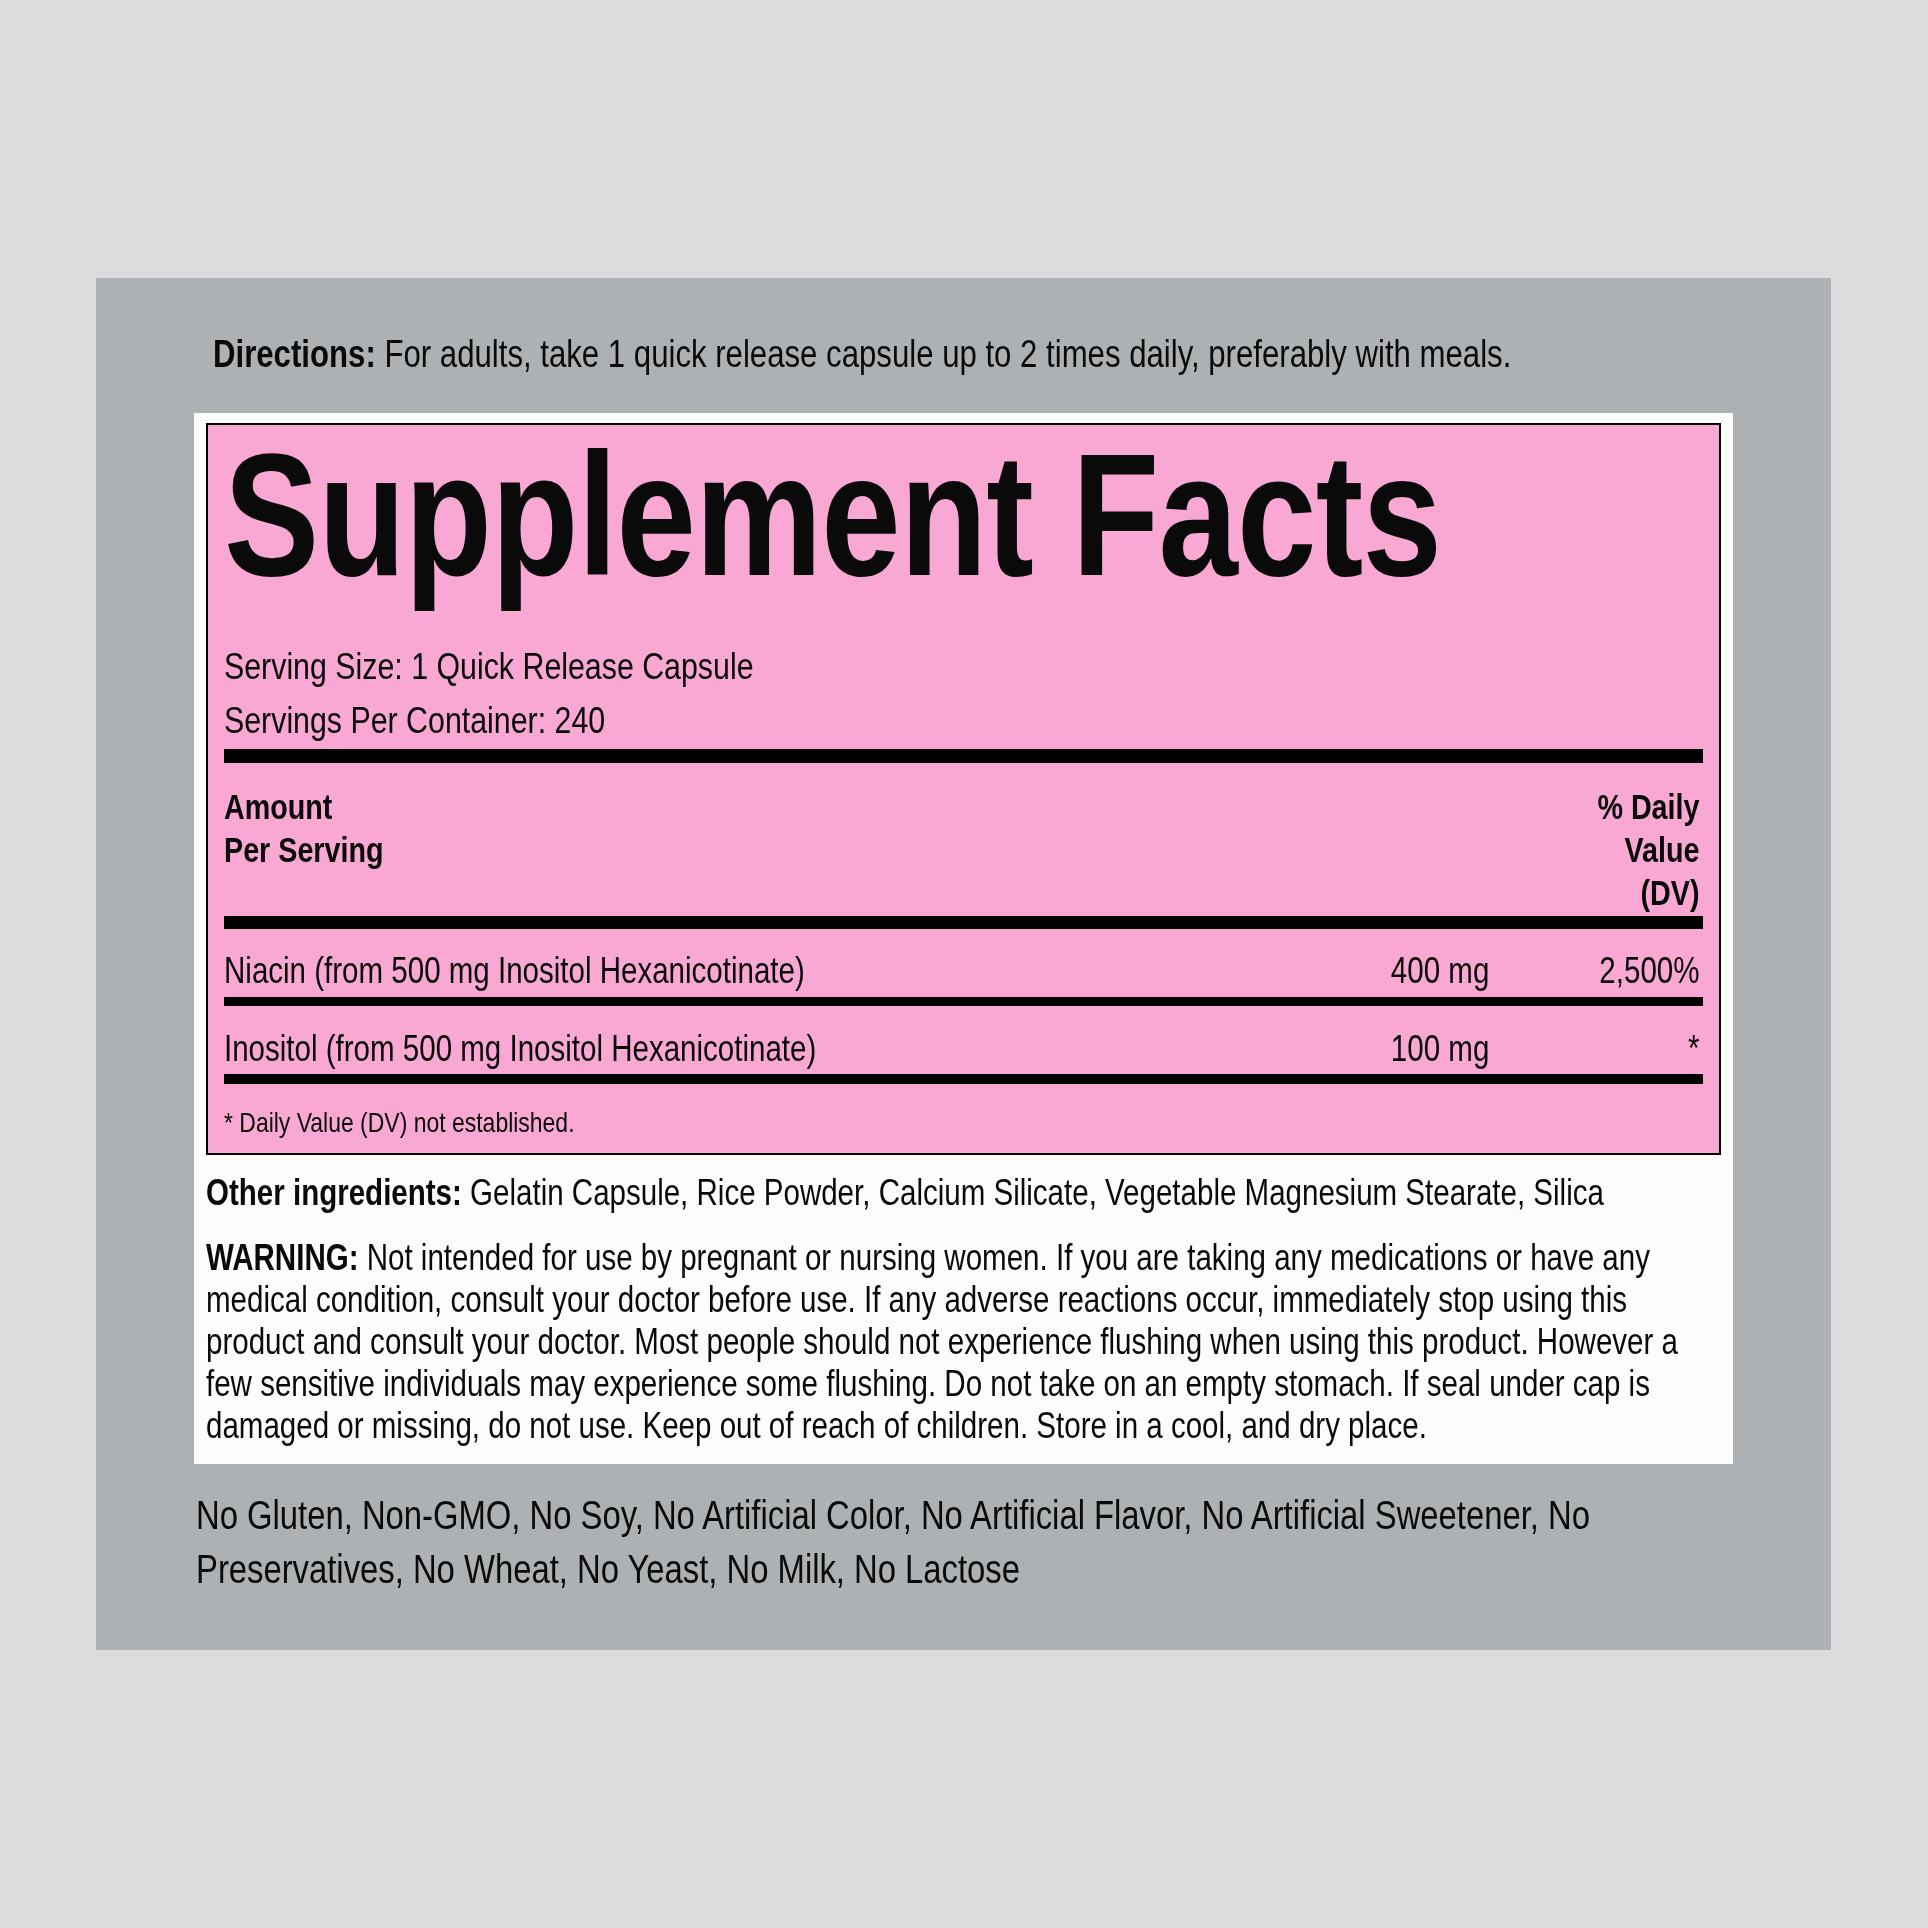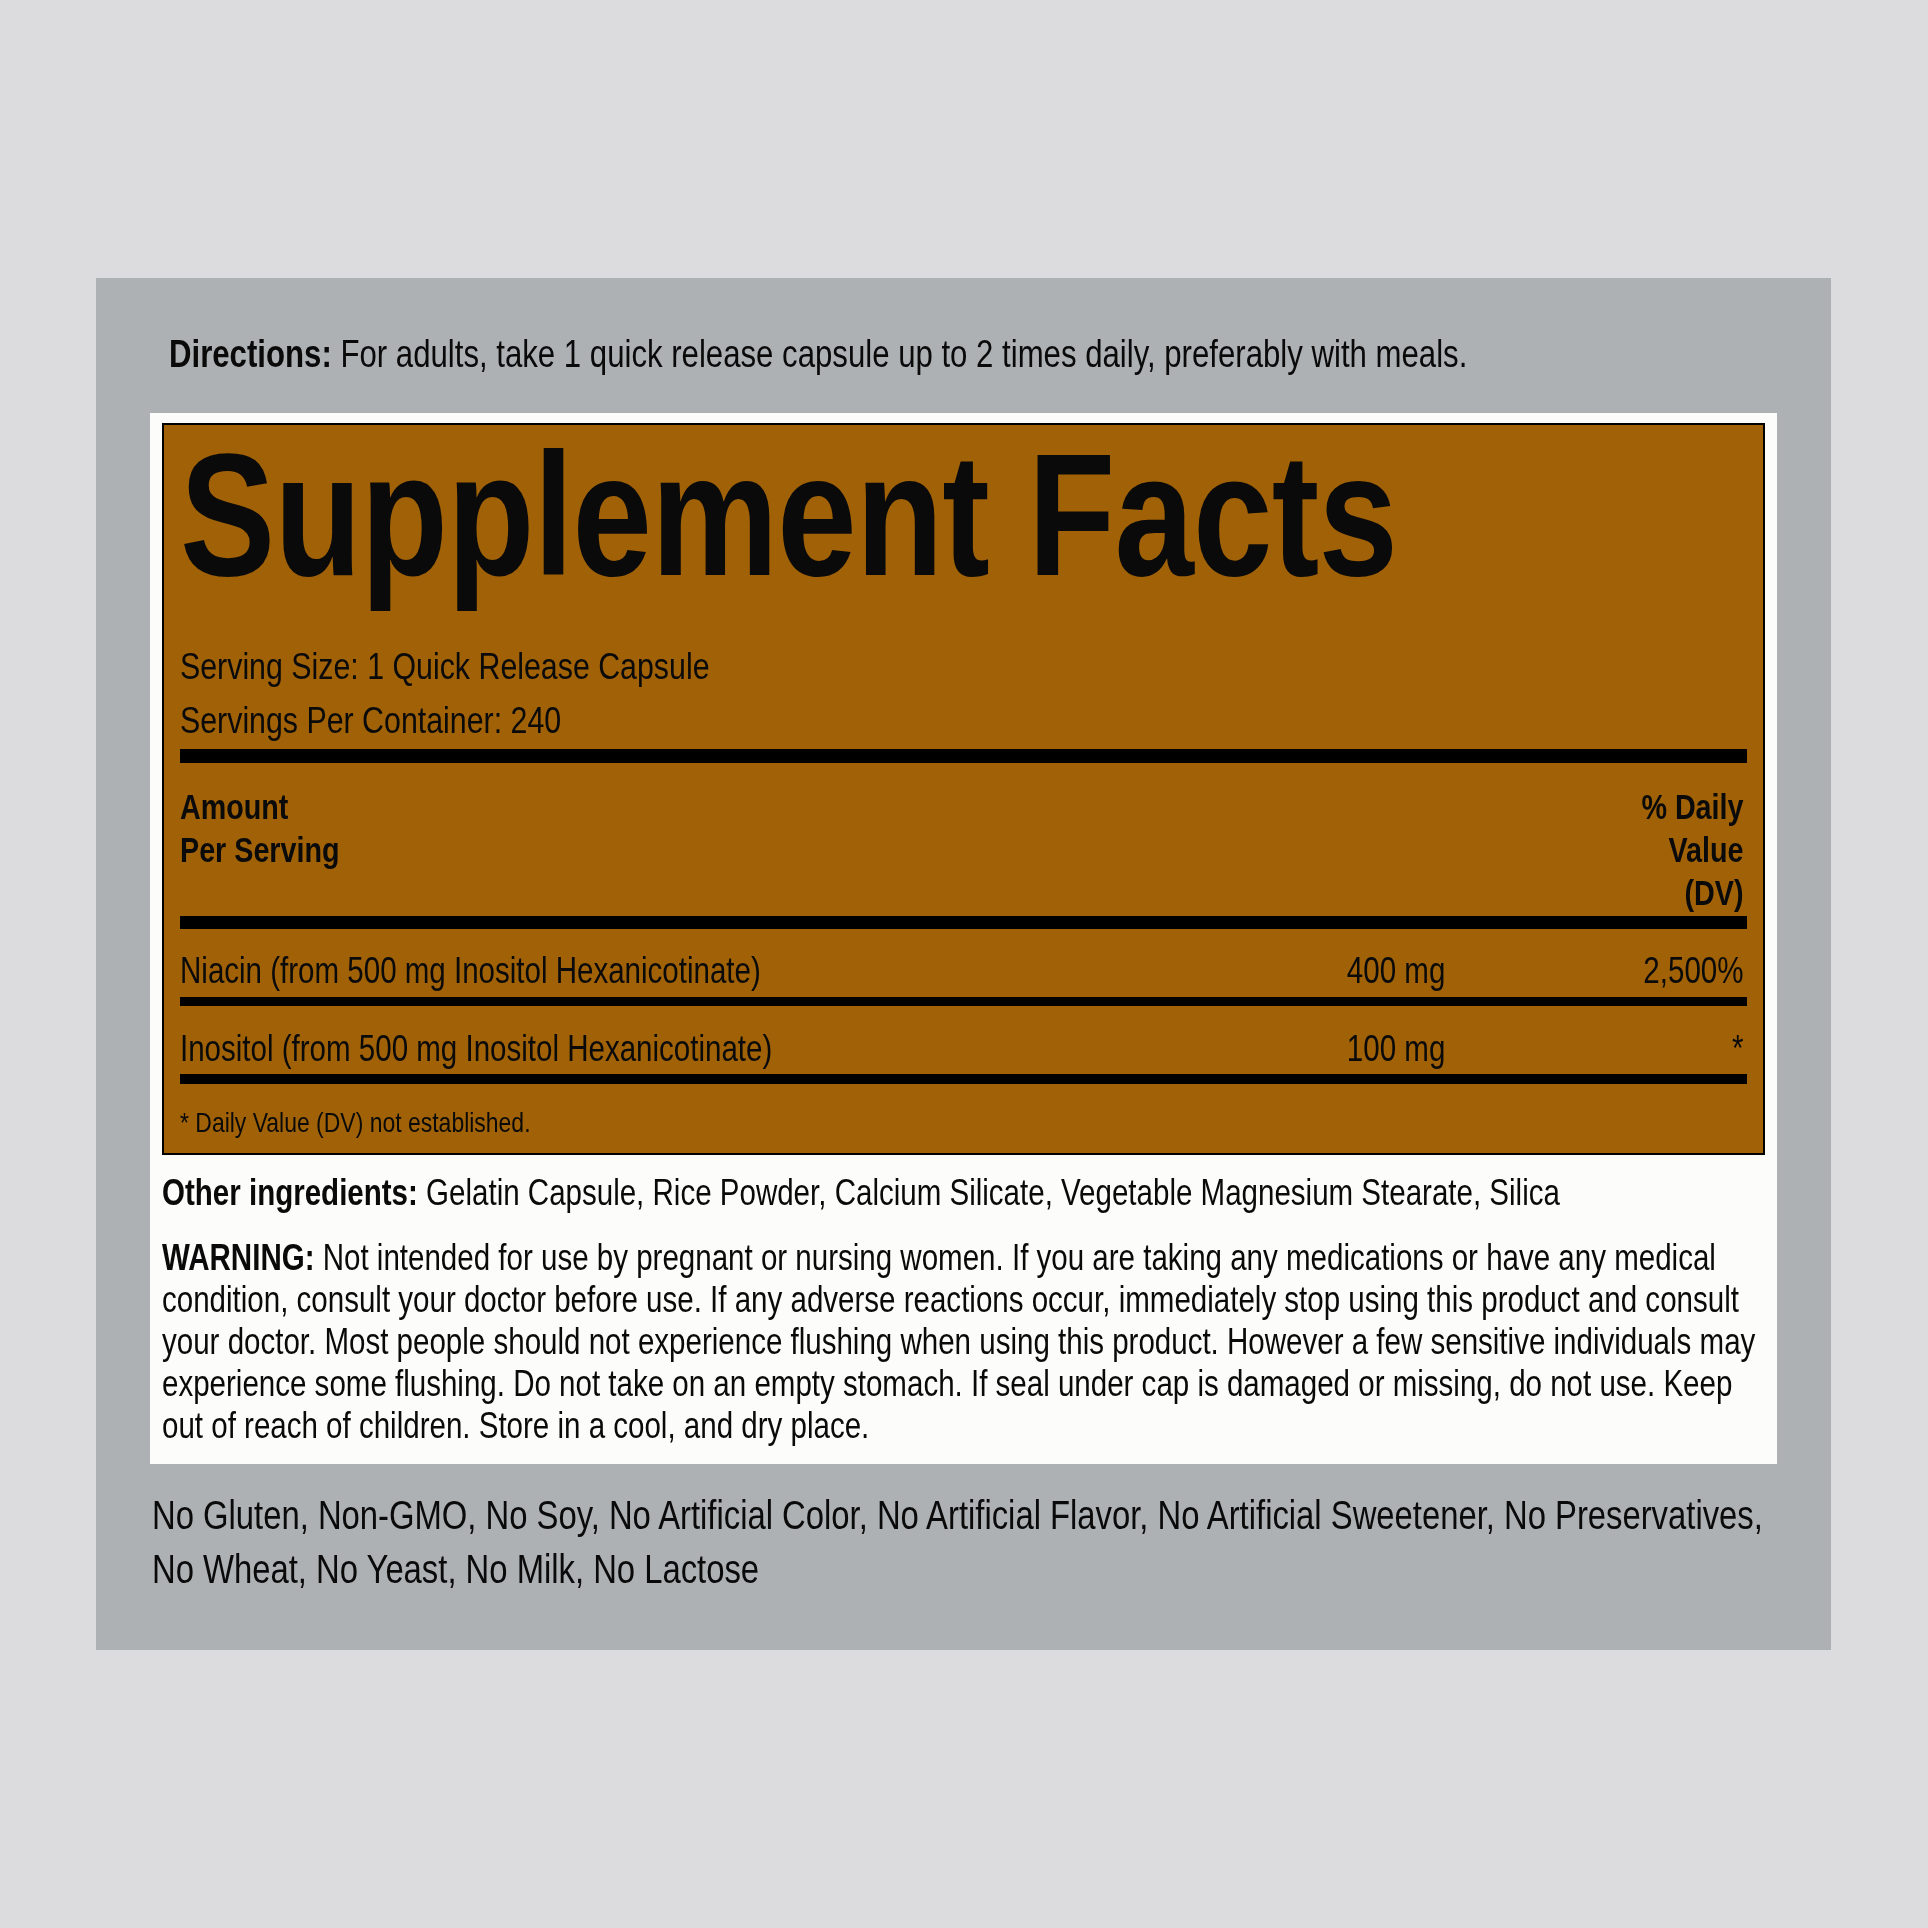--- a/index.html
+++ b/index.html
@@ -17,38 +17,38 @@
     transform-origin: 0 0;
   }
   .b { font-weight: bold; }
 
   .band {
     position: relative;
     margin: 278px 0 0 96px;
     width: 1735px;
     height: 1372px;
     background: #adb1b3;
-    padding: 0 54px;
+    padding: 0 98px;
   }
   .directions {
     margin-left: 19px;
     padding-top: 54px;
     font-size: 38px;
     line-height: 45px;
     white-space: nowrap;
   }
   .panel {
     margin-top: 36px;
     background: #fcfcfa;
     padding: 10.4px 12.2px 17px;
   }
   .facts-box {
     border: 2.8px solid #000;
     padding: 0 16px 13px;
-    background: #a16207;
+    background: #f9a8d4;
   }
   .facts-title {
     margin-top: 13px;
     font-size: 174px;
     line-height: 153px;
     font-weight: bold;
     letter-spacing: -0.9px;
     white-space: nowrap;
   }
   .line { font-size: 37px; line-height: 41px; }

